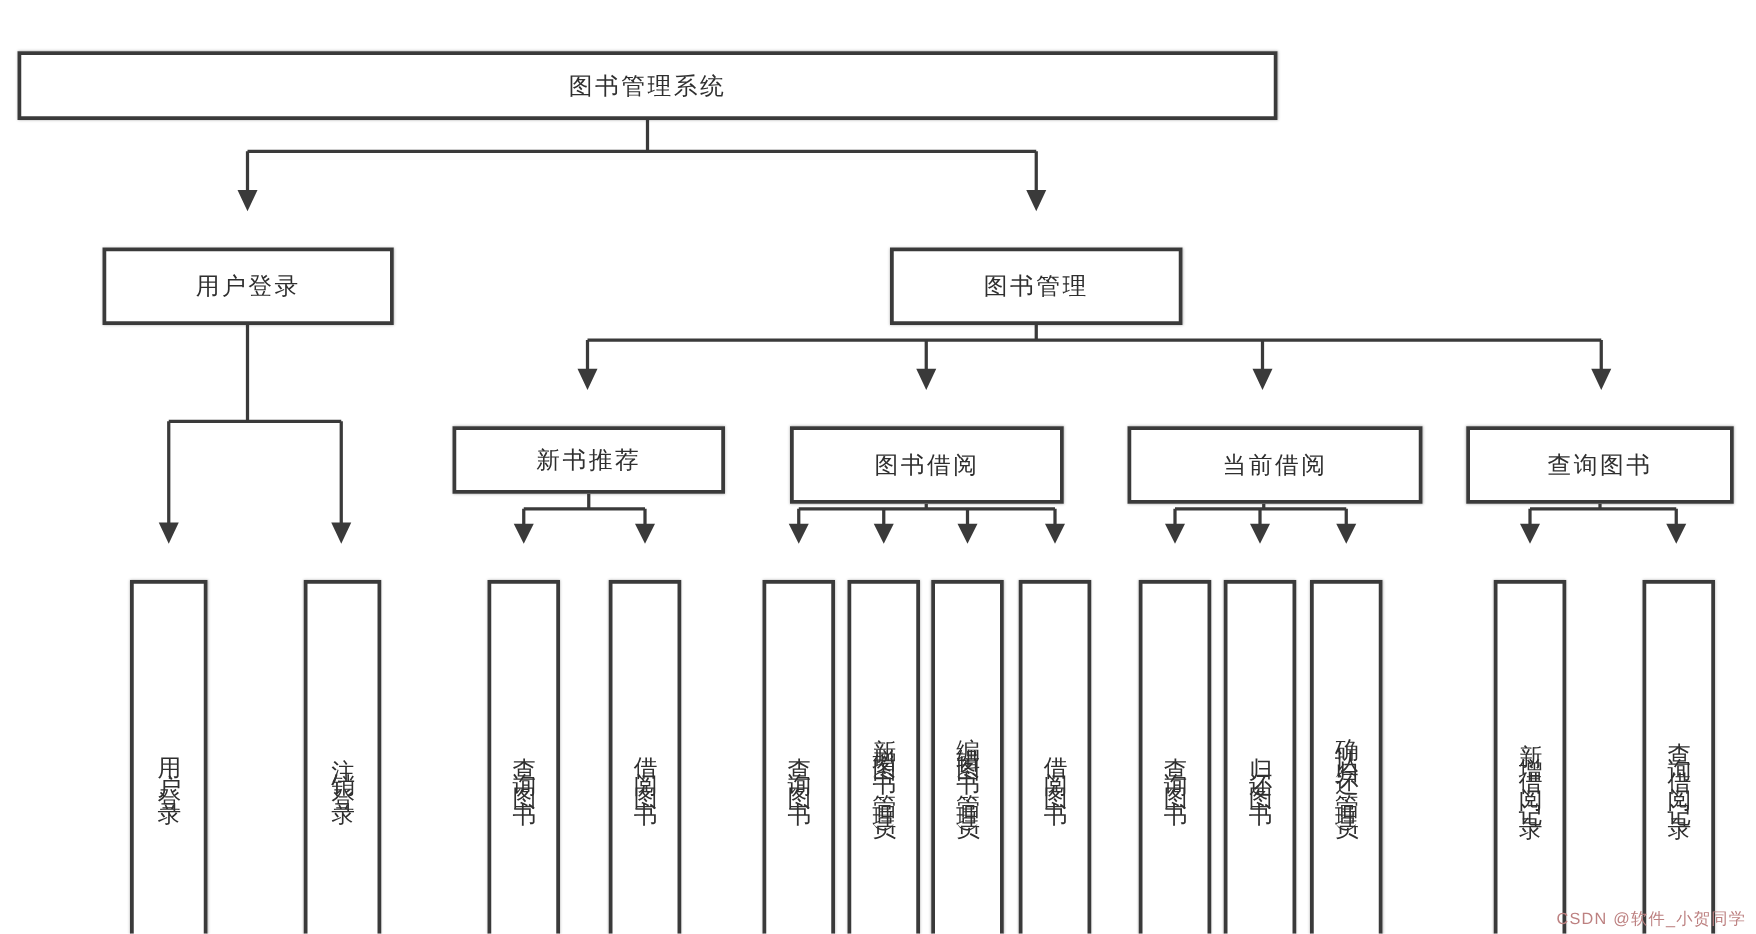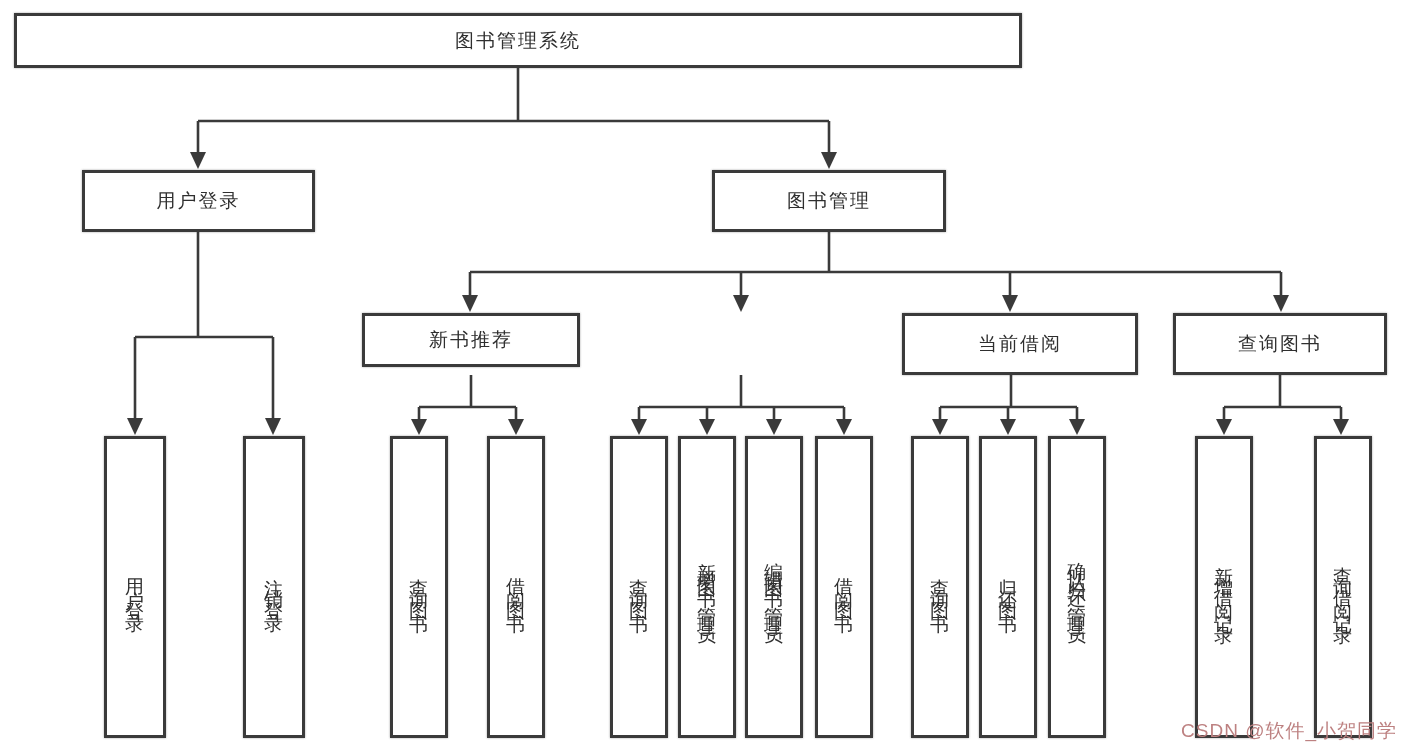--- a/index.html
+++ b/index.html
@@ -14,37 +14,38 @@
   .wires line, .wires path{stroke:var(--line,#3a3a3a);stroke-width:2.6;fill:none;}
   .wires polygon{fill:var(--line,#3a3a3a);stroke:none;}
   .box{
     position:absolute;
     box-sizing:border-box;
     border:3px solid var(--line,#3a3a3a);
     background:#fff;
     display:flex;align-items:center;justify-content:center;
     color:var(--text,#2f2f2f);
     box-shadow:0 0 2px rgba(60,60,60,.45);
+    margin-top:28px;
   }
   .box.h span{
     font-size:19px;letter-spacing:2px;white-space:nowrap;
     color:var(--text,#2f2f2f);
   }
   .box.v span{
     writing-mode:vertical-rl;
     text-orientation:mixed;
     font-size:19px;
     letter-spacing:12px;
     line-height:1;
     color:var(--text,#2f2f2f);
   }
   .watermark{
     position:absolute;
     right:8px;bottom:3px;
-    font-size:19px;
+    font-size:13px;
     color:var(--wm,#bd8181);
     letter-spacing:1px;
     white-space:nowrap;
   }
 </style>
 </head>
 <body>
 
 <div class="canvas">
 
@@ -117,20 +118,23 @@
   <div class="box h" style="left:82px;top:170px;width:233px;height:62px">
     <span>用户登录</span>
   </div>
   <div class="box h" style="left:712px;top:170px;width:234px;height:62px">
     <span>图书管理</span>
   </div>
 
   <div class="box h" style="left:362px;top:313px;width:218px;height:54px">
     <span>新书推荐</span>
   </div>
+  <div class="box h" style="left:632px;top:313px;width:219px;height:62px">
+    <span>图书借阅</span>
+  </div>
   <div class="box h" style="left:902px;top:313px;width:236px;height:62px">
     <span>当前借阅</span>
   </div>
   <div class="box h" style="left:1173px;top:313px;width:214px;height:62px">
     <span>查询图书</span>
   </div>
 
   <div class="box v" style="left:104px;top:436px;width:62px;height:302px">
     <span>用户登录</span>
   </div>

